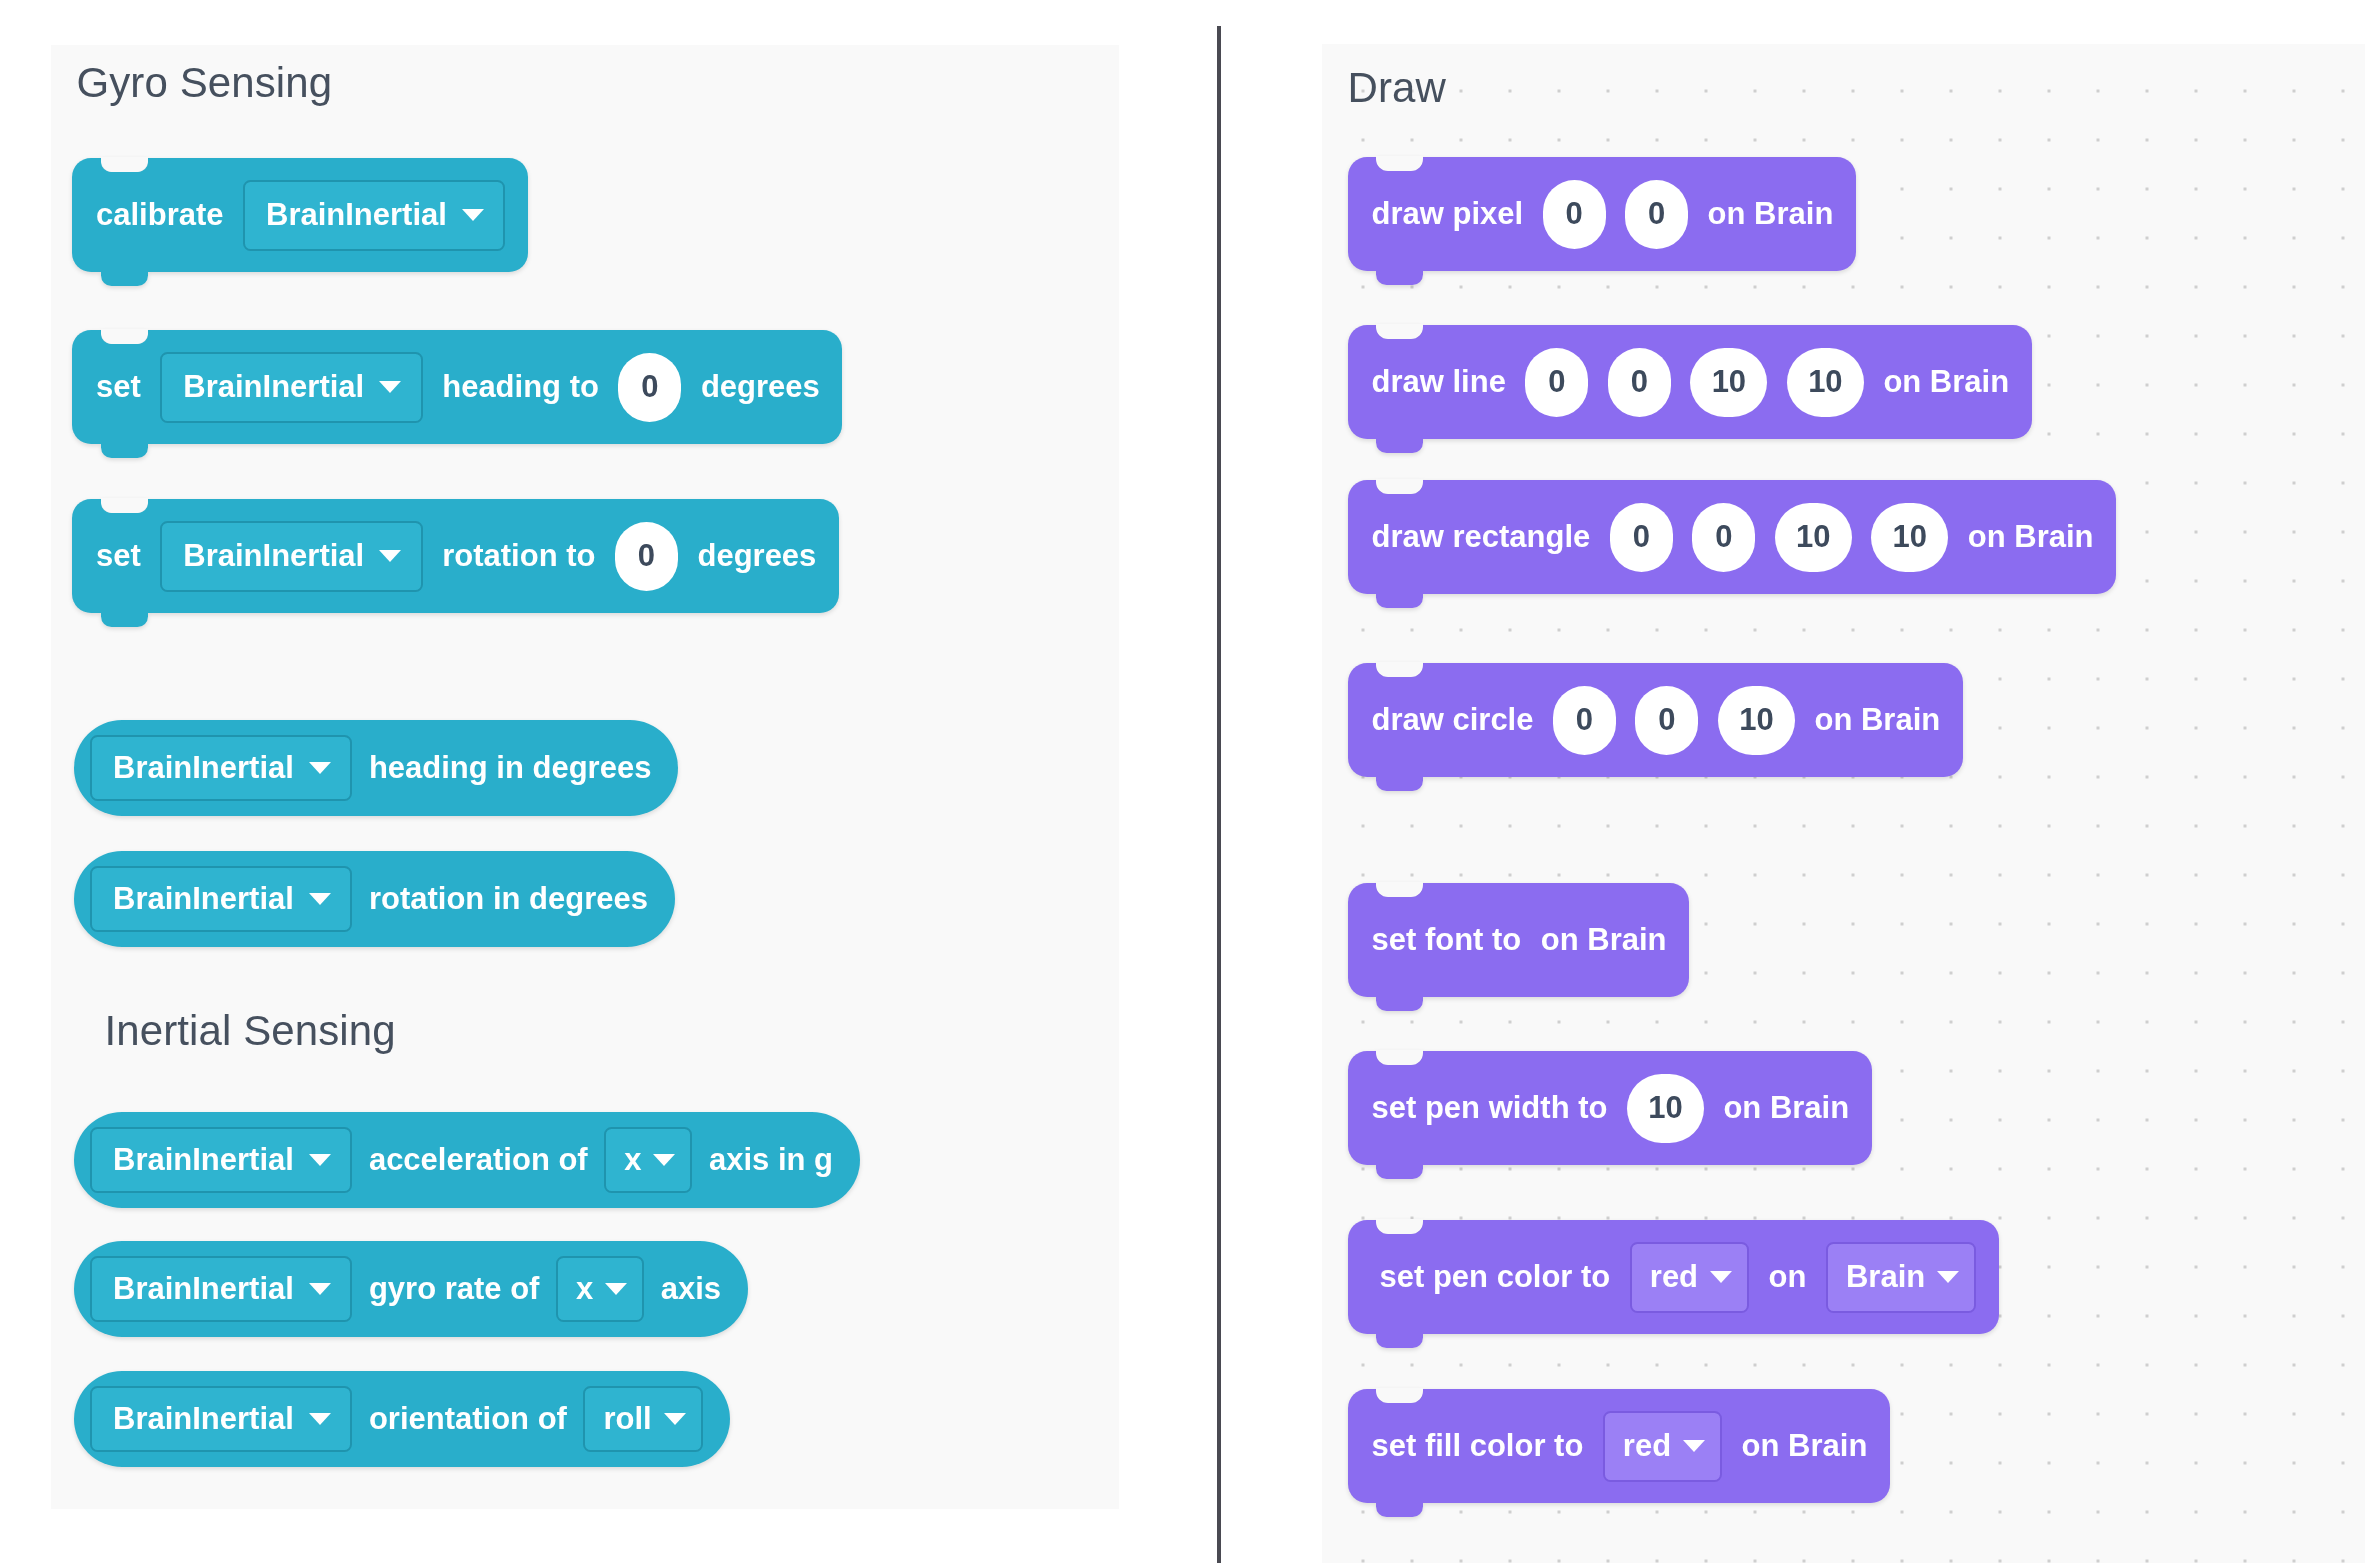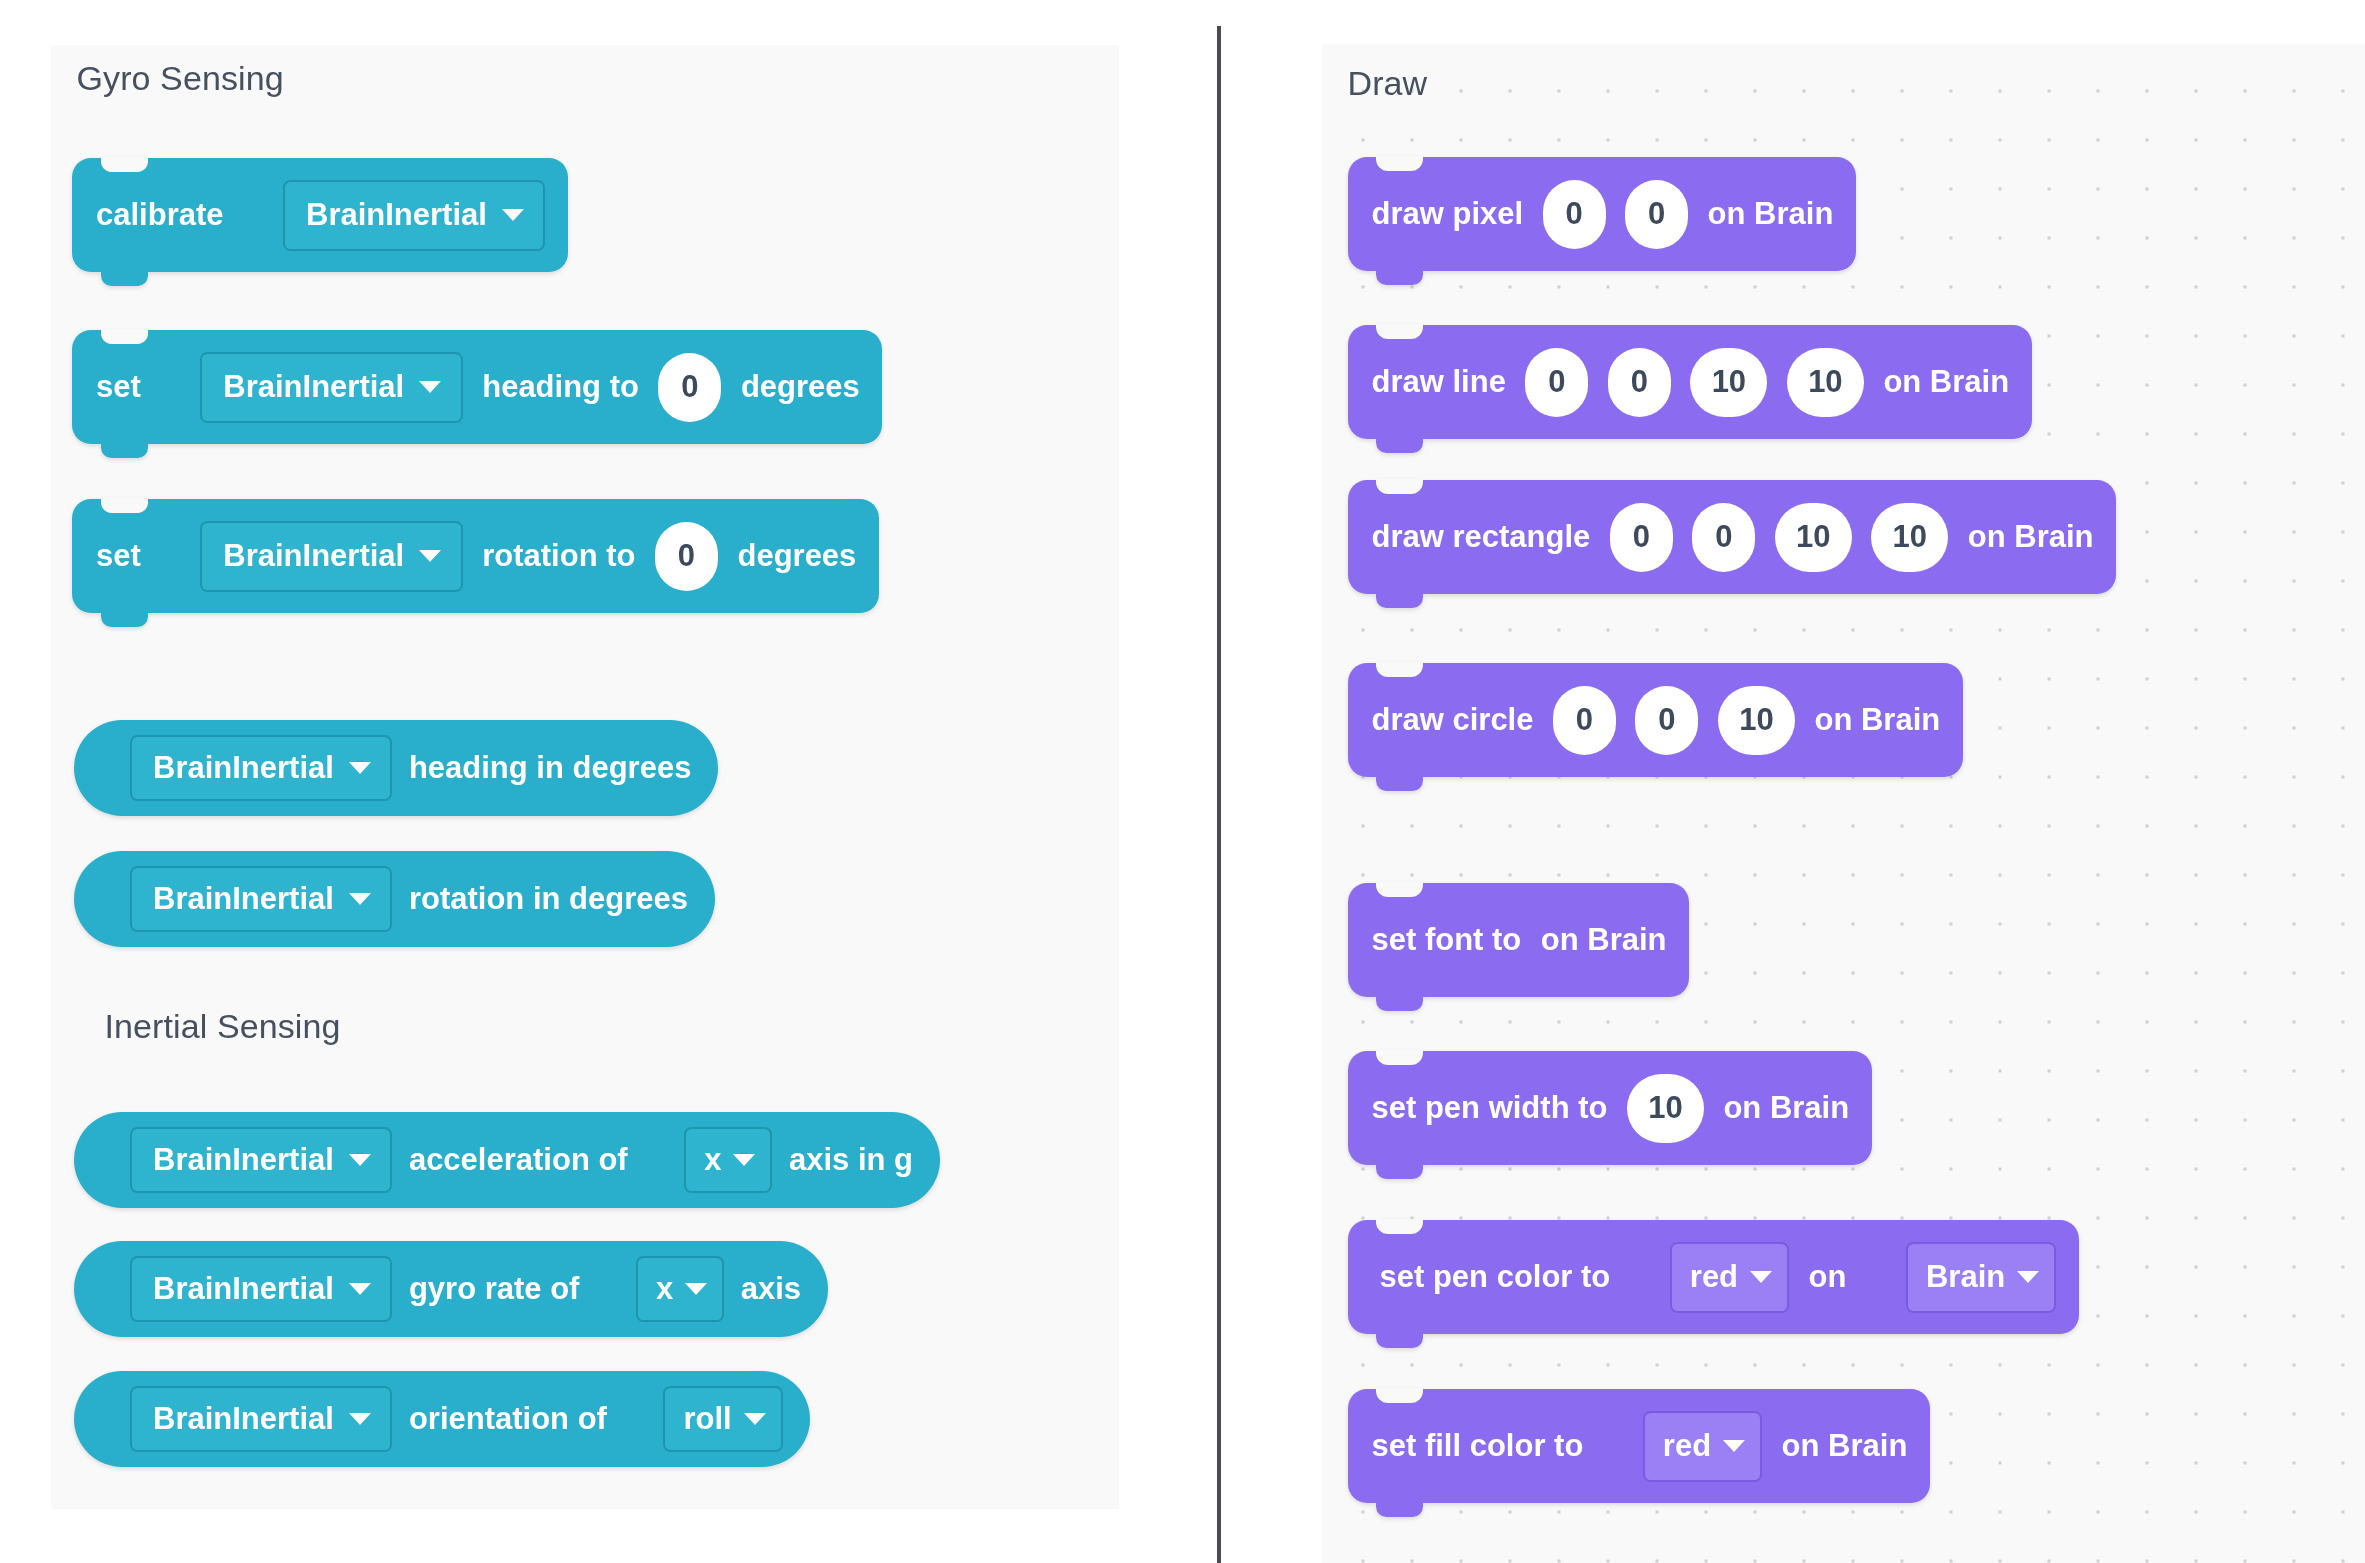--- a/index.html
+++ b/index.html
@@ -25,21 +25,21 @@
     background-position: 16.5px 22.5px;
   }
   #divider {
     position: absolute; left: 1217px; top: 25.5px;
     width: 3.8px; height: 1538px; background: #4a4a52;
   }
 
   
   .section-title {
     position: absolute;
-    font-size: 34px;
+    font-size: 42px;
     color: #46505e;
     letter-spacing: 0.1px;
     white-space: nowrap;
   }
 
   
   .block {
     position: absolute;
     display: flex;
     align-items: center;
@@ -99,21 +99,21 @@
     gap: 16.5px;
     border-radius: 48px;
     background: #29aecb;
   }
 
   
   .dd {
     display: flex; align-items: center; gap: 15px;
     height: 71px; padding: 0 19.5px 0 21px;
     border-radius: 7.5px;
-    font-size: 31px; font-weight: bold; color: #fff; margin-left: 40px;
+    font-size: 31px; font-weight: bold; color: #fff;
   }
   .teal-field   { background: #2fb4d0; border: 2.3px solid #1f94ae; }
   .purple-field { background: #9b80f5; border: 2.3px solid #7a5be0; }
   .reporter .dd { height: 66px; }
   .dd .caret {
     width: 0; height: 0; flex: none;
     border-left: 11.3px solid transparent;
     border-right: 11.3px solid transparent;
     border-top: 12.8px solid #ffffff;
   }

